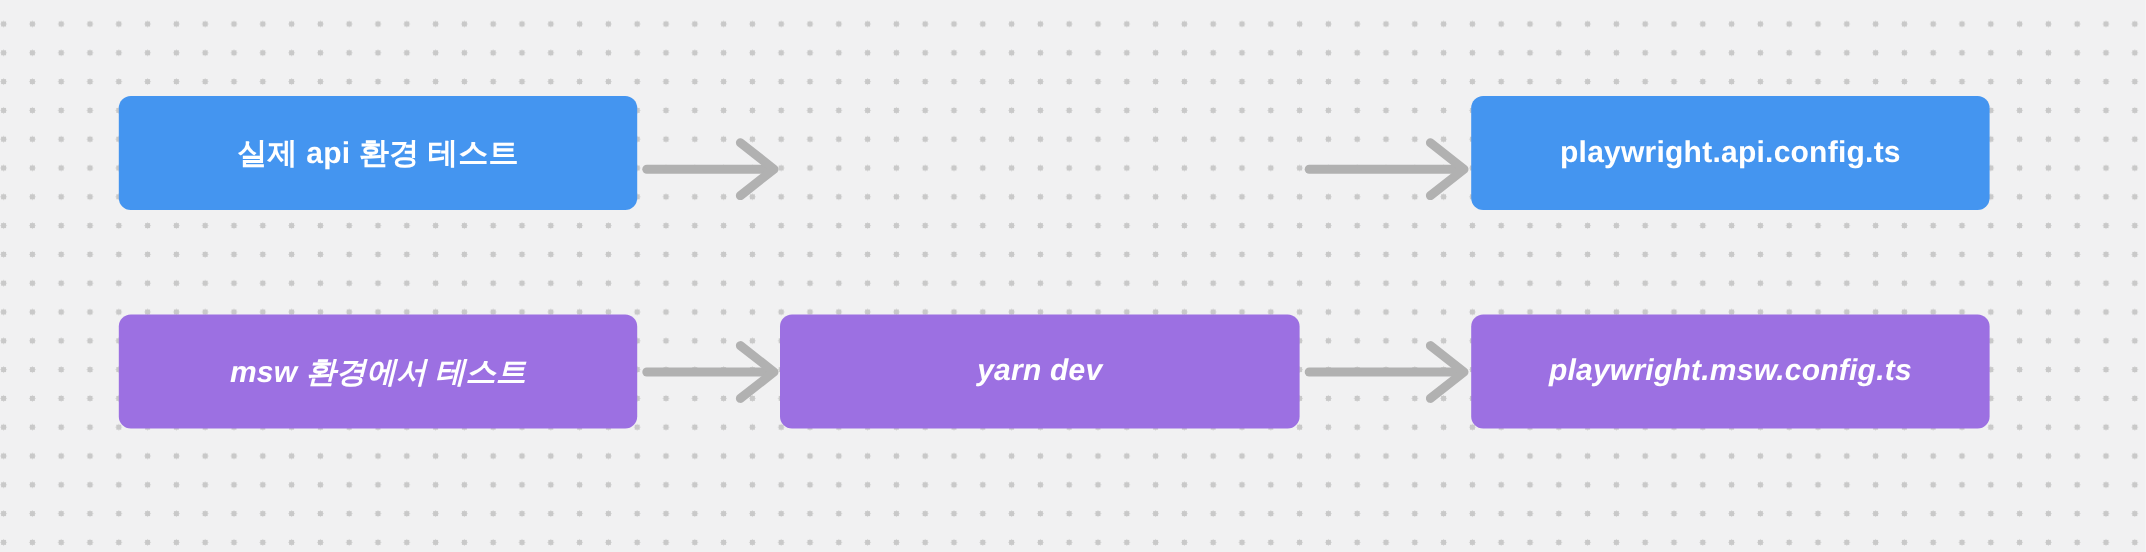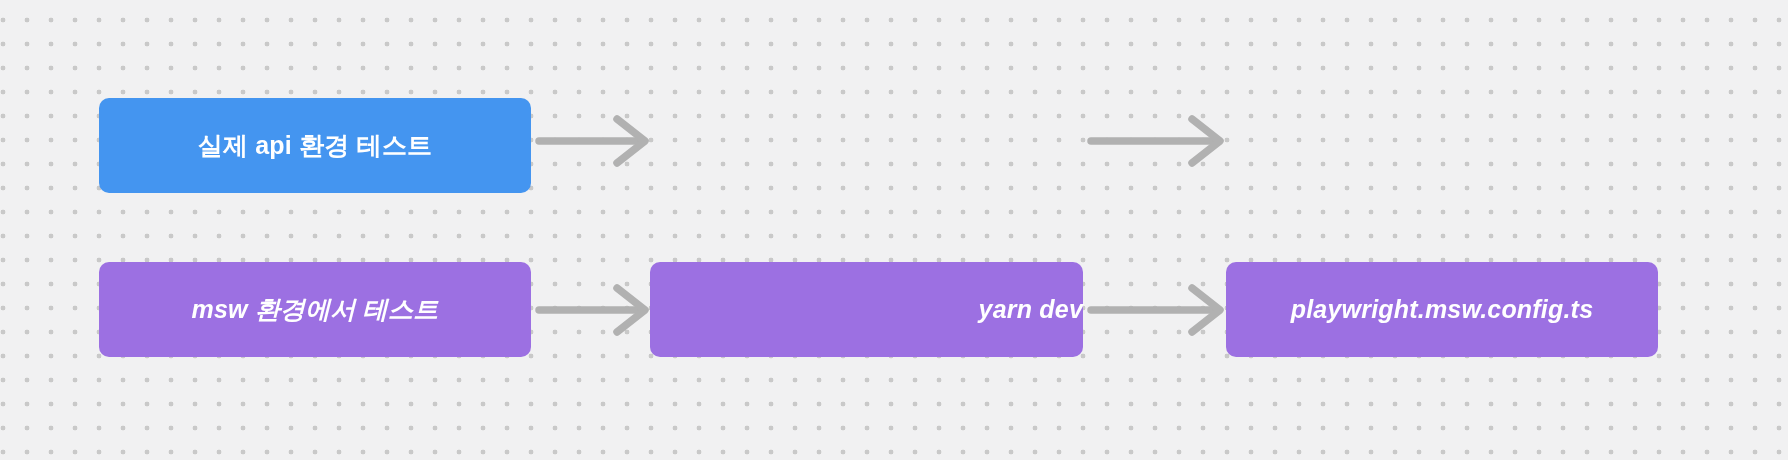--- a/index.html
+++ b/index.html
@@ -41,21 +41,21 @@
     box-sizing: border-box;
   }
   .node .label {
     color: var(--node-text-color, #ffffff);
     font-size: 25px;
     font-weight: bold;
     letter-spacing: 0.2px;
     white-space: nowrap;
   }
   
-  .r1 { top: 98px; }
+  .r1 { top: 80px; }
   .r2 { top: 262px; font-style: italic; }
   
   .c1 { left: 99px;   width: 432px; }
   .c2 { left: 650px;  width: 433px; }
   .c3 { left: 1226px; width: 432px; }
 </style>
 </head>
 <body>
 
 <div class="canvas" style="background-color: rgb(241, 241, 242); --dot-color: #c9c9c9; --node-text-color: #ffffff;">
@@ -75,24 +75,27 @@
     </g>
     <g class="arrow" style="stroke: rgb(177, 177, 177);">
       <path d="M1091 310 H1218"></path>
       <path d="M1192 288 L1220 310 L1192 332"></path>
     </g>
   </svg>
 
   <div class="node r1 c1" style="background-color: rgb(68, 149, 240);">
     <span class="label">실제 api 환경 테스트</span>
   </div>
+  <div class="node r1 c3" style="background-color: rgb(68, 149, 240);">
+    <span class="label">playwright.api.config.ts</span>
+  </div>
 
   <div class="node r2 c1" style="background-color: rgb(156, 112, 226);">
     <span class="label">msw 환경에서 테스트</span>
   </div>
-  <div class="node r2 c2" style="background-color: rgb(156, 112, 226); justify-content: flex-end;">
+  <div class="node r2 c2" style="background-color: rgb(156, 112, 226);">
     <span class="label">yarn dev</span>
   </div>
   <div class="node r2 c3" style="background-color: rgb(156, 112, 226);">
     <span class="label">playwright.msw.config.ts</span>
   </div>
 
 </div>
 
 </body></html>

